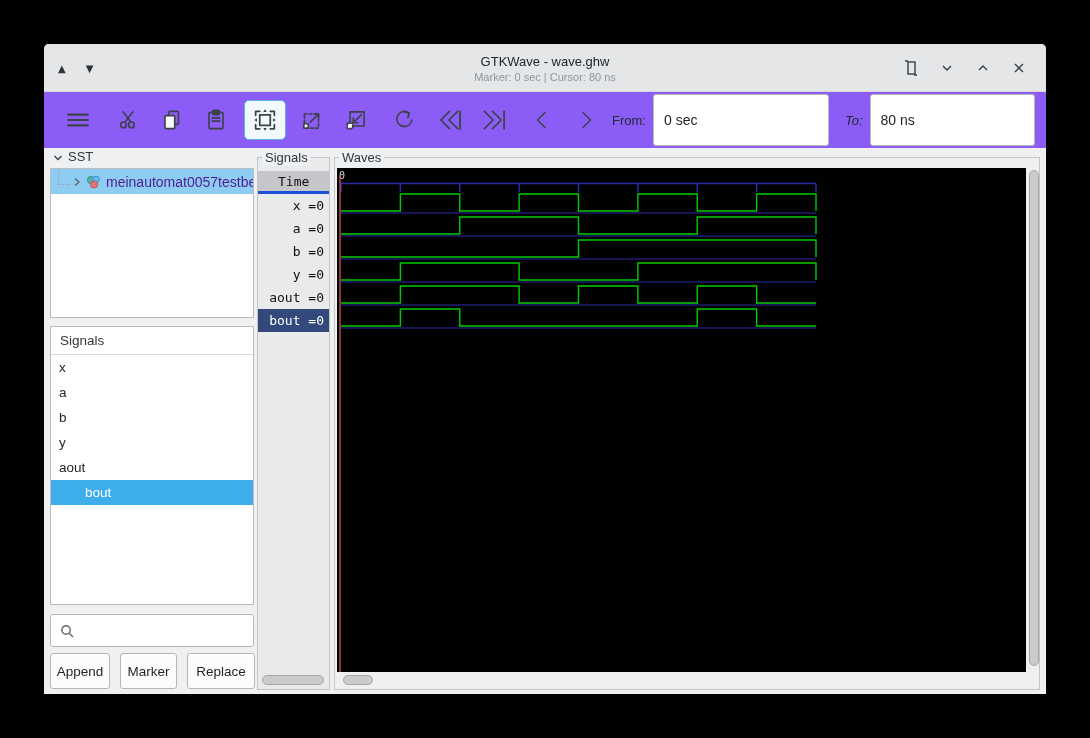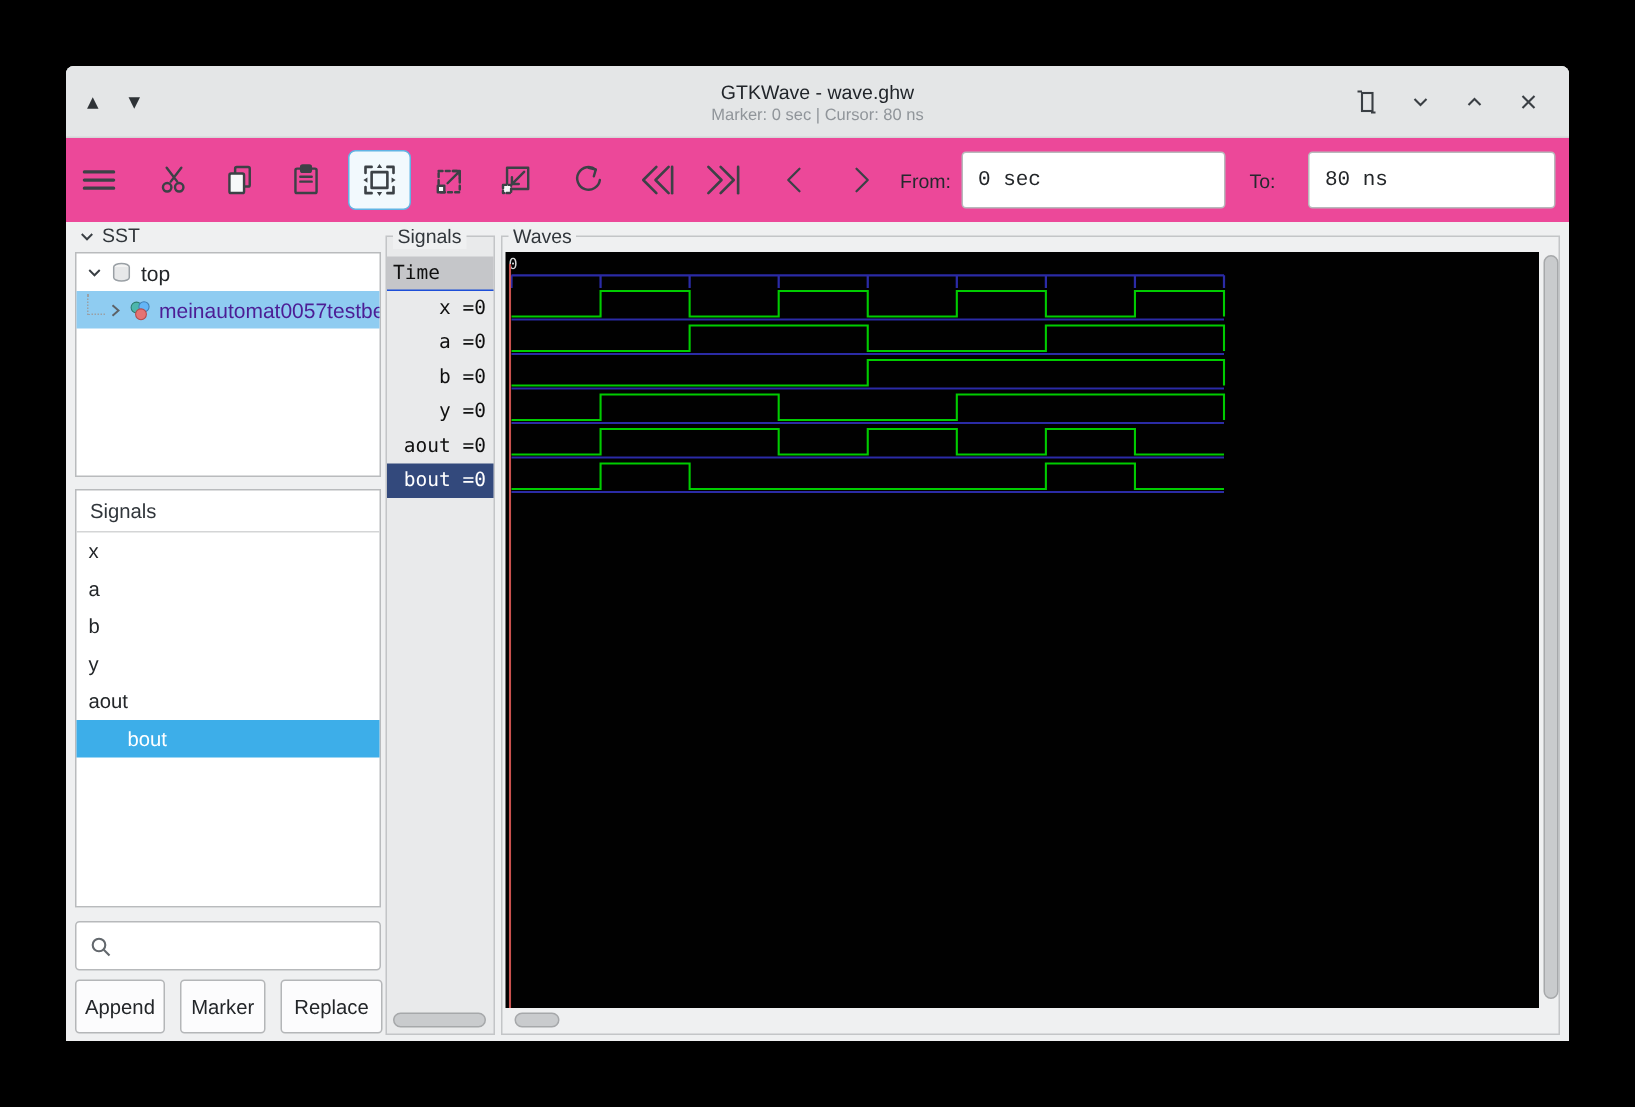--- a/index.html
+++ b/index.html
@@ -16,28 +16,28 @@
   .tb-center { position:absolute; left:0; top:0; width:100%; height:48px; display:flex;
                flex-direction:column; align-items:center; justify-content:center; pointer-events:none; }
   .tb-title { font-size:13px; color:#21252a; }
   .tb-sub { font-size:11px; color:#90959a; margin-top:2px; }
   .tb-right { position:absolute; right:16px; top:0; height:48px; display:flex; align-items:center; gap:14px; }
   .tb-btn { width:22px; height:22px; display:flex; align-items:center; justify-content:center; }
   .tb-btn svg { stroke:#3a3f44; fill:none; stroke-width:1.4; }
 
   
   .toolbar { position:absolute; left:0; top:48px; width:100%; height:56px;
-             background:#ec4899; display:flex; align-items:center; }
+             background:#8b5cf6; display:flex; align-items:center; padding-left:12px; }
   .tbtn { height:40px; display:flex; align-items:center; justify-content:center; flex:none; }
   .tbtn svg { stroke:#3c4146; fill:none; stroke-width:1.5; stroke-linecap:round; stroke-linejoin:round; }
   .tbtn.active { border:1px solid #61b4e4; background:#f2f9fd; border-radius:5px; }
   .tool-label { font-size:13px; color:#25292e; flex:none; }
-  .tool-input { height:38px; background:#fff; border:1px solid #b7b9bb; border-radius:3px;
+  .tool-input { height:52px; background:#fff; border:1px solid #b7b9bb; border-radius:3px;
                 font-size:14px; color:#232629; padding:0 10px; flex:none;
-                display:flex; align-items:center;font-family:Liberation Mono, monospace; }
+                display:flex; align-items:center; }
 
   
   .box { position:absolute; background:#fff; border:1px solid #b9bbbd; }
   .frame { position:absolute; border:1px solid #c3c5c7; }
   .frame-label { position:absolute; top:-9px; left:4px; background:#eff0f1;
                  padding:0 3px; font-size:13px; color:#31363b; line-height:17px; }
 
   
   .sst-header { position:absolute; left:8px; top:105px; display:flex; align-items:flex-end; gap:4px;
                 font-size:13px; color:#31363b; }
@@ -55,22 +55,22 @@
 
   .search { position:absolute; left:6px; top:570px; width:204px; height:33px; background:#fff;
             border:1px solid #b7b9bb; border-radius:3px; display:flex; align-items:center; padding-left:8px; }
   .btn-row { position:absolute; left:6px; top:609px; display:flex; gap:10px; }
   .pbtn { height:36px; background:#fcfcfd; border:1px solid #b4b6b8; border-radius:3px;
           font-size:13.5px; color:#232629; display:flex; align-items:center; justify-content:center; }
 
   
   .mid-frame { left:213px; top:113px; width:73px; height:533px; background:#e9eaeb; }
   .time-hdr { position:absolute; left:0; top:13px; width:100%; height:23px; background:#c5c6c9;
-              border-bottom:1px solid #1d4ed8; font-family:"DejaVu Sans Mono",monospace; font-size:13px;
-              color:#101010; display:flex; align-items:center; padding-left:4px; }
+              border-bottom:3px solid #1d4ed8; font-family:"DejaVu Sans Mono",monospace; font-size:13px;
+              color:#101010; display:flex; align-items:center; padding-left:20px; }
   .srow { position:absolute; left:0; width:100%; height:23px; font-family:"DejaVu Sans Mono",monospace;
           font-size:13px; color:#101010; display:flex; align-items:center; justify-content:flex-end;
           padding-right:5px; }
   .srow.sel { background:#33497c; color:#fff; }
 
   
   .waves-frame { left:290px; top:113px; width:706px; height:533px; }
   .wave-canvas { position:absolute; left:2px; top:10px; width:689px; height:504px; background:#010101; }
 
   
@@ -187,42 +187,32 @@
           <path d="M15 4.5L7.5 12l7.5 7.5"></path>
         </svg>
     </span>
     <span class="tbtn" style="width:28px;margin-right:12px;">
       <svg width="24" height="26" viewBox="0 0 24 24">
           <path d="M9 4.5l7.5 7.5L9 19.5"></path>
         </svg>
     </span>
     <span class="tool-label" style="margin-right:7px;">From:</span>
     <span class="tool-input" style="width:176px;margin-right:16px;">0 sec</span>
-    <span class="tool-label" style="margin-right:22px;">To:</span>
+    <span class="tool-label" style="margin-right:7px;font-style:italic;">To:</span>
     <span class="tool-input" style="width:165px;margin-right:19px;">80 ns</span>
 
   </div>
 
   <div class="sst-header">
     <svg width="12" height="12" viewBox="0 0 12 12" style="stroke:#3a3f44;fill:none;stroke-width:1.3;">
         <path d="M2.5 4l3.5 3.5L9.5 4"></path>
       </svg>
     <span>SST</span>
   </div>
   <div class="box" style="left:6px; top:124px; width:204px; height:150px;">
-    <div class="tree-row">
-      <svg width="14" height="14" viewBox="0 0 14 14" style="stroke:#3a3f44;fill:none;stroke-width:1.3;flex:none;">
-          <path d="M3.5 5l3.5 3.5L10.5 5"></path>
-        </svg>
-      <svg width="16" height="16" viewBox="0 0 16 16" style="flex:none;margin:0 5px 0 3px;">
-          <ellipse cx="8" cy="4" rx="5.2" ry="2.4" fill="#f3f3f3" stroke="#9aa0a5"></ellipse>
-          <path d="M2.8 4v7c0 1.3 2.3 2.4 5.2 2.4s5.2-1.1 5.2-2.4V4" fill="#e7e8e9" stroke="#9aa0a5"></path>
-        </svg>
-      <span>top</span>
-    </div>
     <div class="tree-row sel">
       <span class="guide"></span>
       <svg width="12" height="12" viewBox="0 0 12 12" style="stroke:#5d6267;fill:none;stroke-width:1.3;flex:none;">
           <path d="M4 2.5L8 6l-4 3.5"></path>
         </svg>
       <svg width="17" height="16" viewBox="0 0 17 16" style="flex:none;margin:0 4px 0 2px;">
           <circle cx="6" cy="6" r="3.6" fill="#4db6ac" stroke="#2e7d6e" stroke-width="0.7"></circle>
           <circle cx="11" cy="5.5" r="3.4" fill="#64b5f6" stroke="#3f7fb5" stroke-width="0.7"></circle>
           <circle cx="9" cy="10.5" r="3.6" fill="#e57373" stroke="#b54a4a" stroke-width="0.7"></circle>
         </svg>

